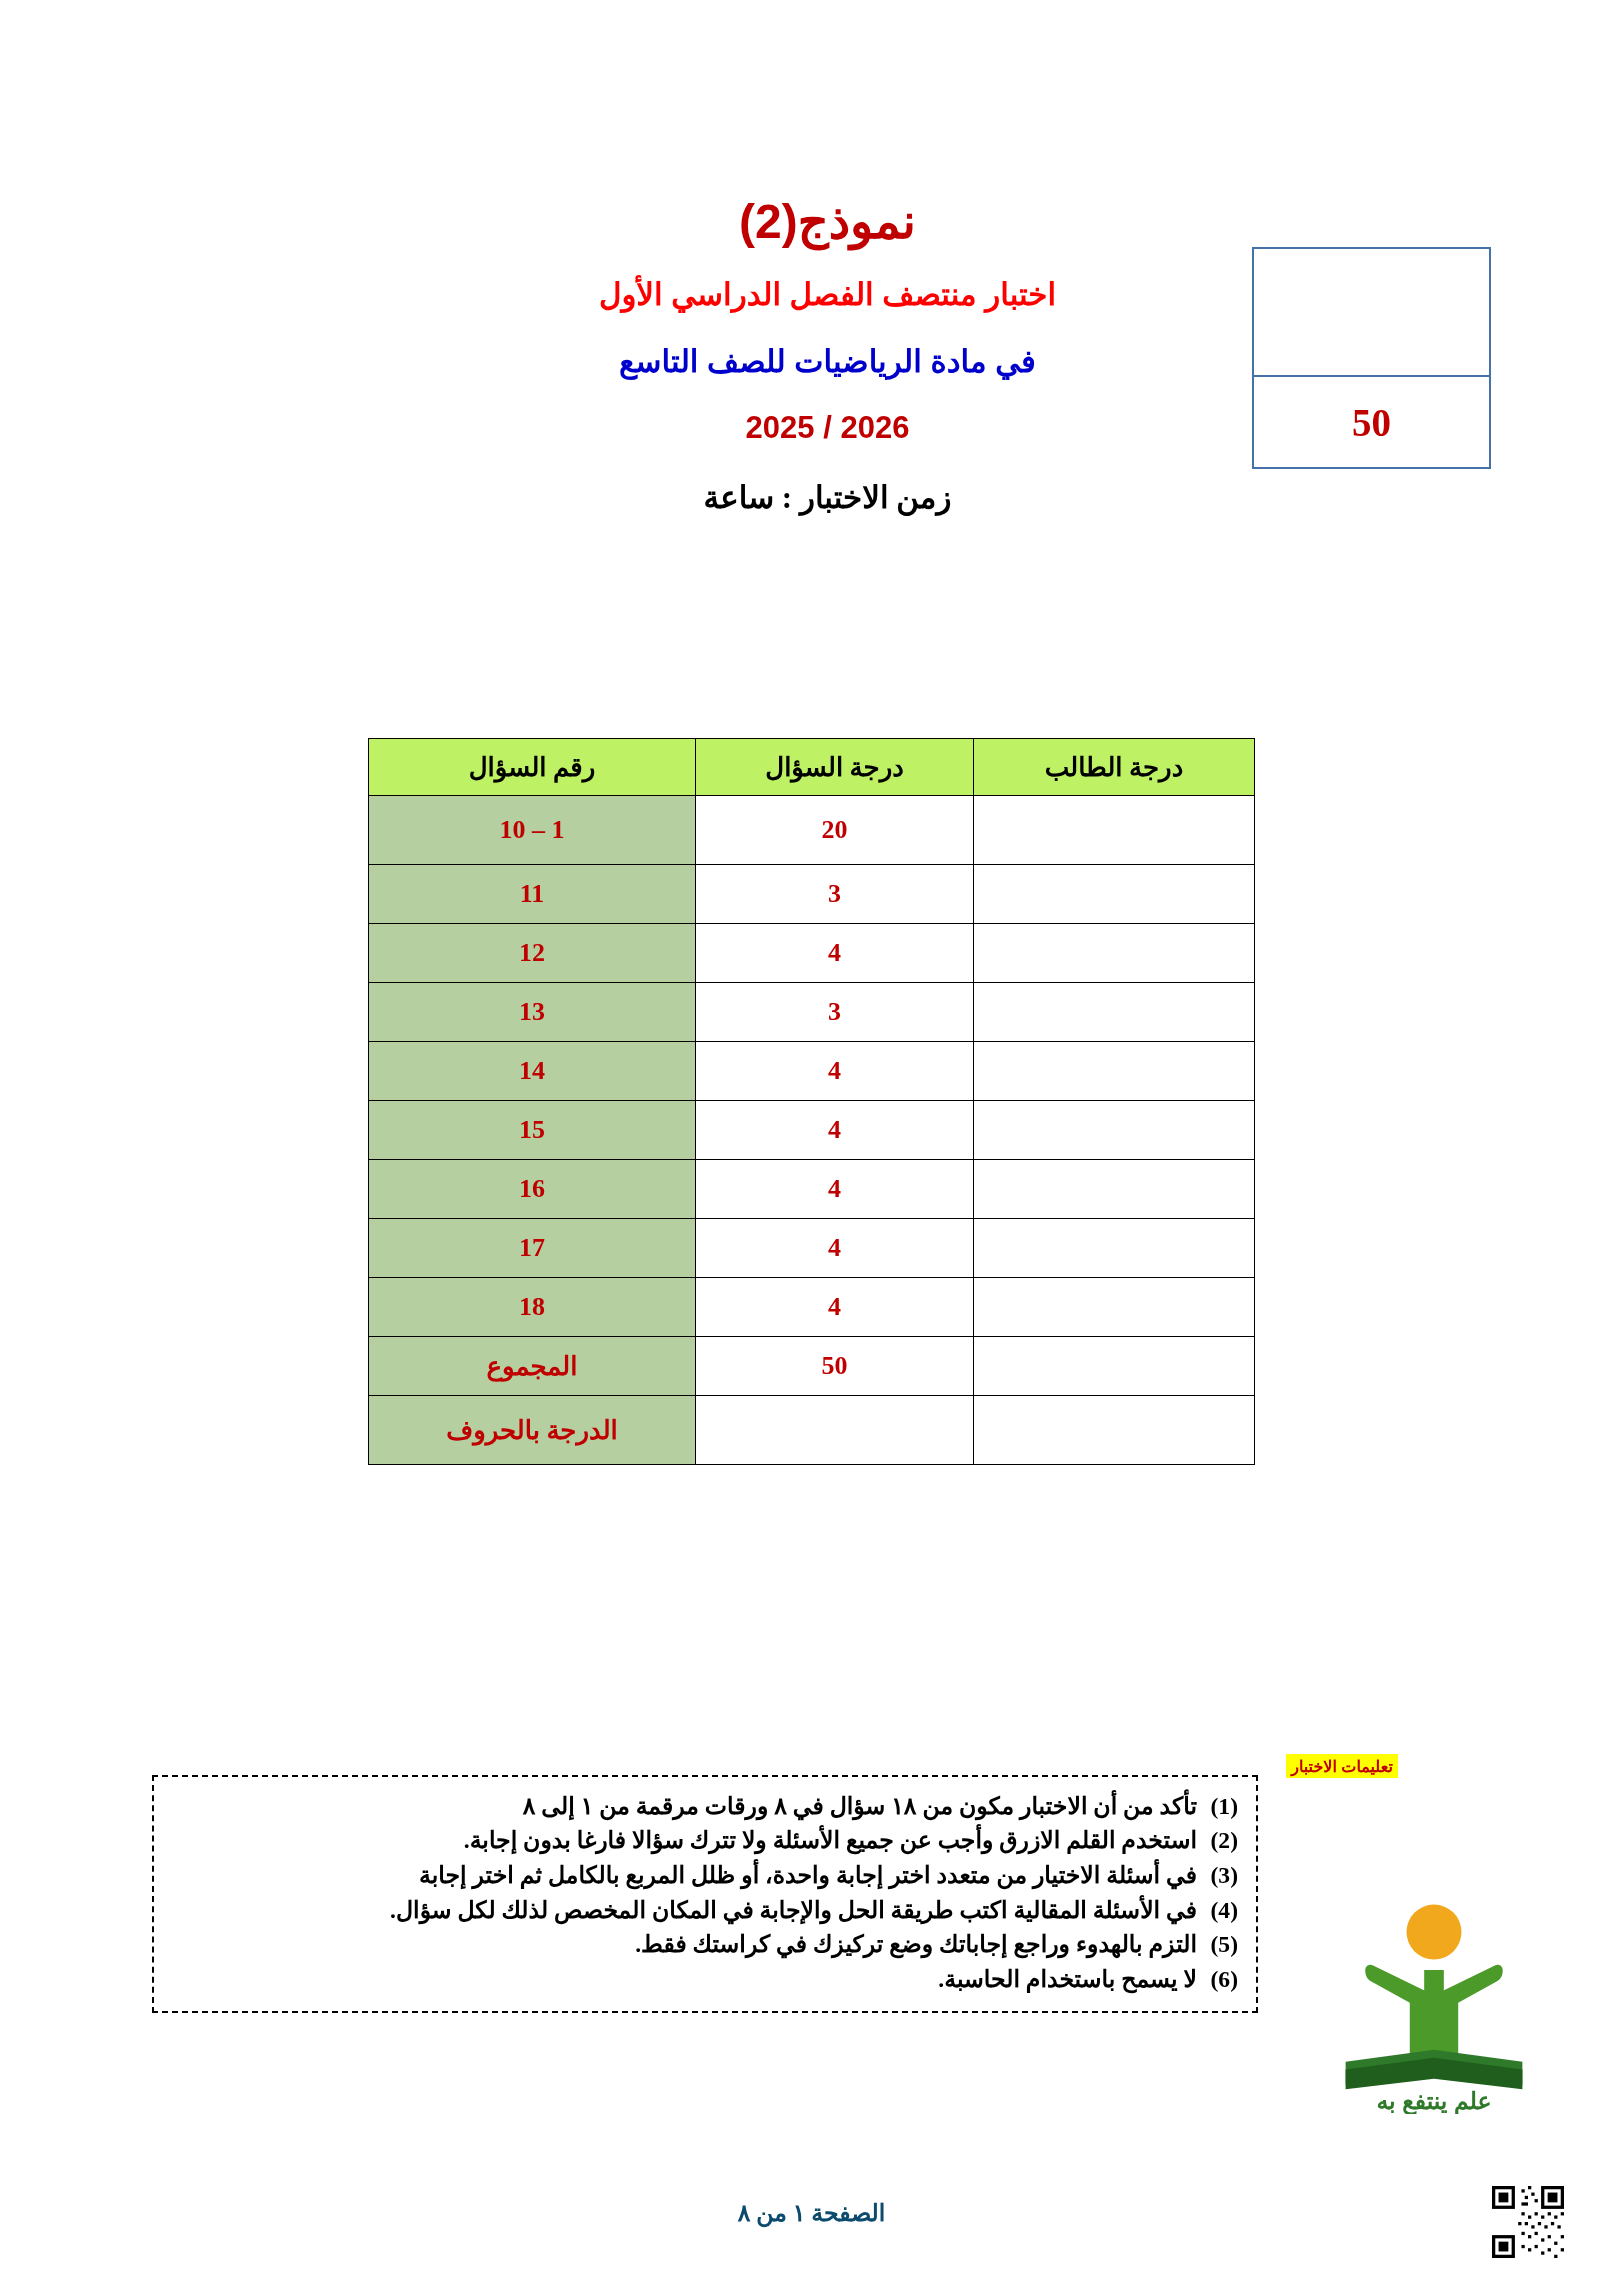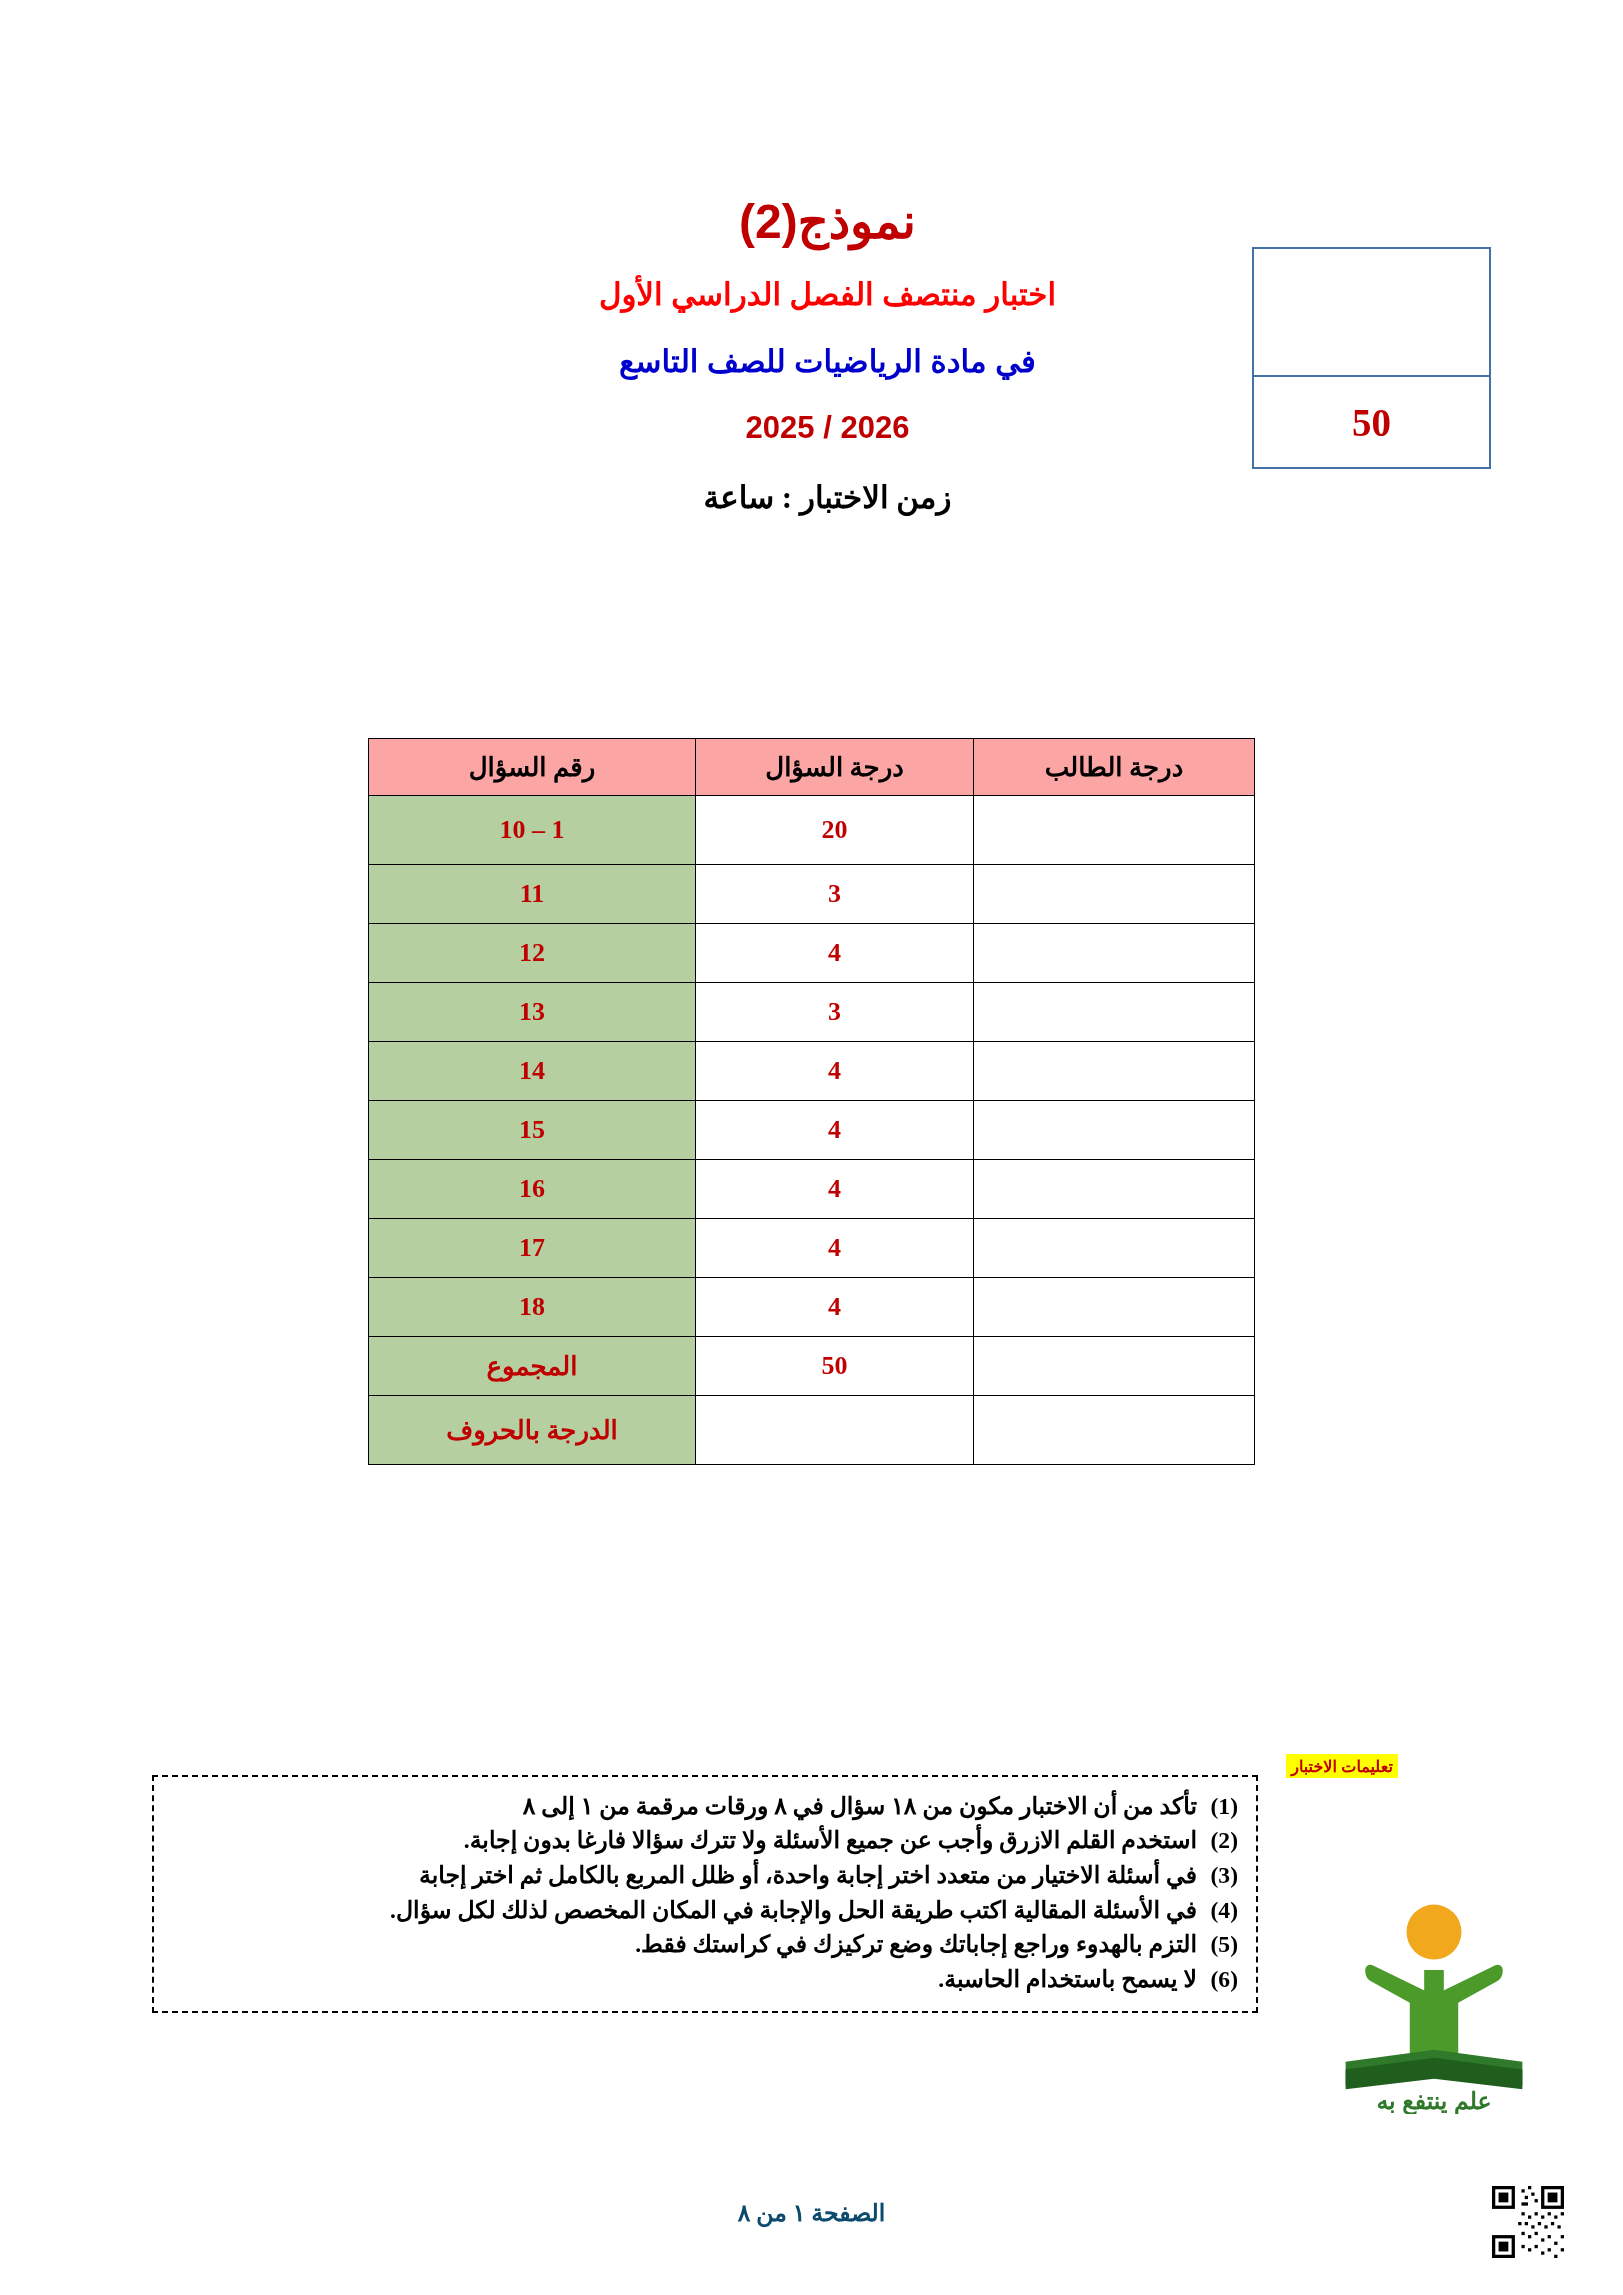--- a/index.html
+++ b/index.html
@@ -113,21 +113,21 @@
     border: 1.3px solid #000000;
     height: 58px;
     text-align: center;
     vertical-align: middle;
     font-family: "Liberation Serif", serif;
     font-weight: bold;
     font-size: 26px;
     padding: 0;
   }
   .grades-table th {
-    background: #fca5a5;
+    background: #bef264;
     color: #000000;
     font-size: 26px;
     height: 56px;
   }
   .col-qnum { width: 327px; }
   .col-qmark { width: 278px; }
   .col-smark { width: 281px; }
 
   .cell-qnum {
     background: #B5CFA0;

